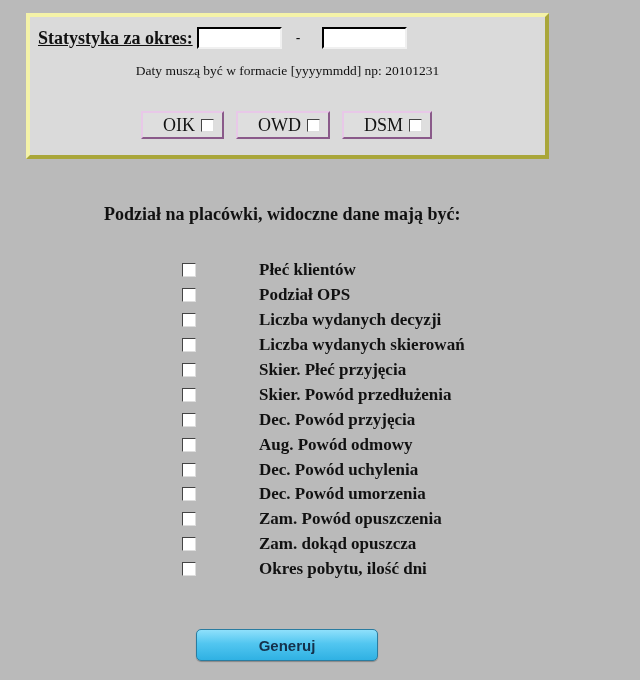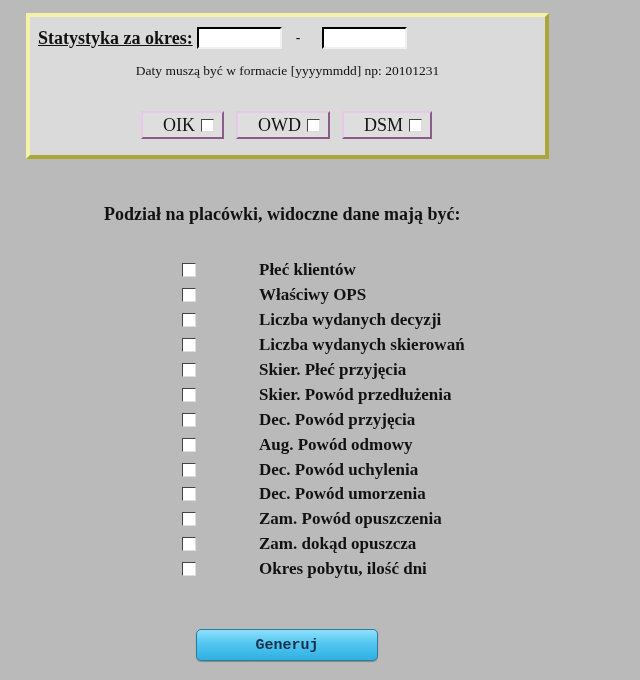--- a/index.html
+++ b/index.html
@@ -39,21 +39,21 @@
     border-right-color:#ddd; border-bottom-color:#ddd;
   }
   .subtitle { position:absolute; left:104px; top:204px; font-weight:bold; font-size:18px; }
   .list { position:absolute; left:182px; top:258px; }
   .item { height:24.9px; display:flex; align-items:center; font-weight:bold; font-size:17px;gap:48px; }
   .item .cb { margin-right:15px; width:14px; height:14px; }
   .gen {
     position:absolute; left:196px; top:629px; width:180px; height:30px;
     border-radius:5px; border:1px solid #2a7ca0;
     background:linear-gradient(#8fe0fb 0%, #52c6f0 45%, #2fb1e3 100%);
-    font-family:Liberation Mono, monospace; font-weight:bold; font-size:15px; color:#14304a;
+    font-family:Liberation Sans, sans-serif; font-weight:bold; font-size:15px; color:#14304a;
     display:flex; align-items:center; justify-content:center; box-shadow:0 1px 1px #888;
   }
 </style>
 </head>
 <body>
 
 <div class="panel">
   <div class="row1">
     <span class="lbl">Statystyka za okres:</span>
     <input class="txt" value="" style="">
@@ -81,21 +81,21 @@
 
 <div class="subtitle">Podział na placówki, widoczne dane mają być:</div>
 
 <div class="list">
   <label class="item">
       <span class="cb"></span>
       <span>Płeć klientów</span>
     </label>
   <label class="item">
       <span class="cb"></span>
-      <span>Właściwy OPS</span>
+      <span>Podział OPS</span>
     </label>
   <label class="item">
       <span class="cb"></span>
       <span>Liczba wydanych decyzji</span>
     </label>
   <label class="item">
       <span class="cb"></span>
       <span>Liczba wydanych skierowań</span>
     </label>
   <label class="item">

